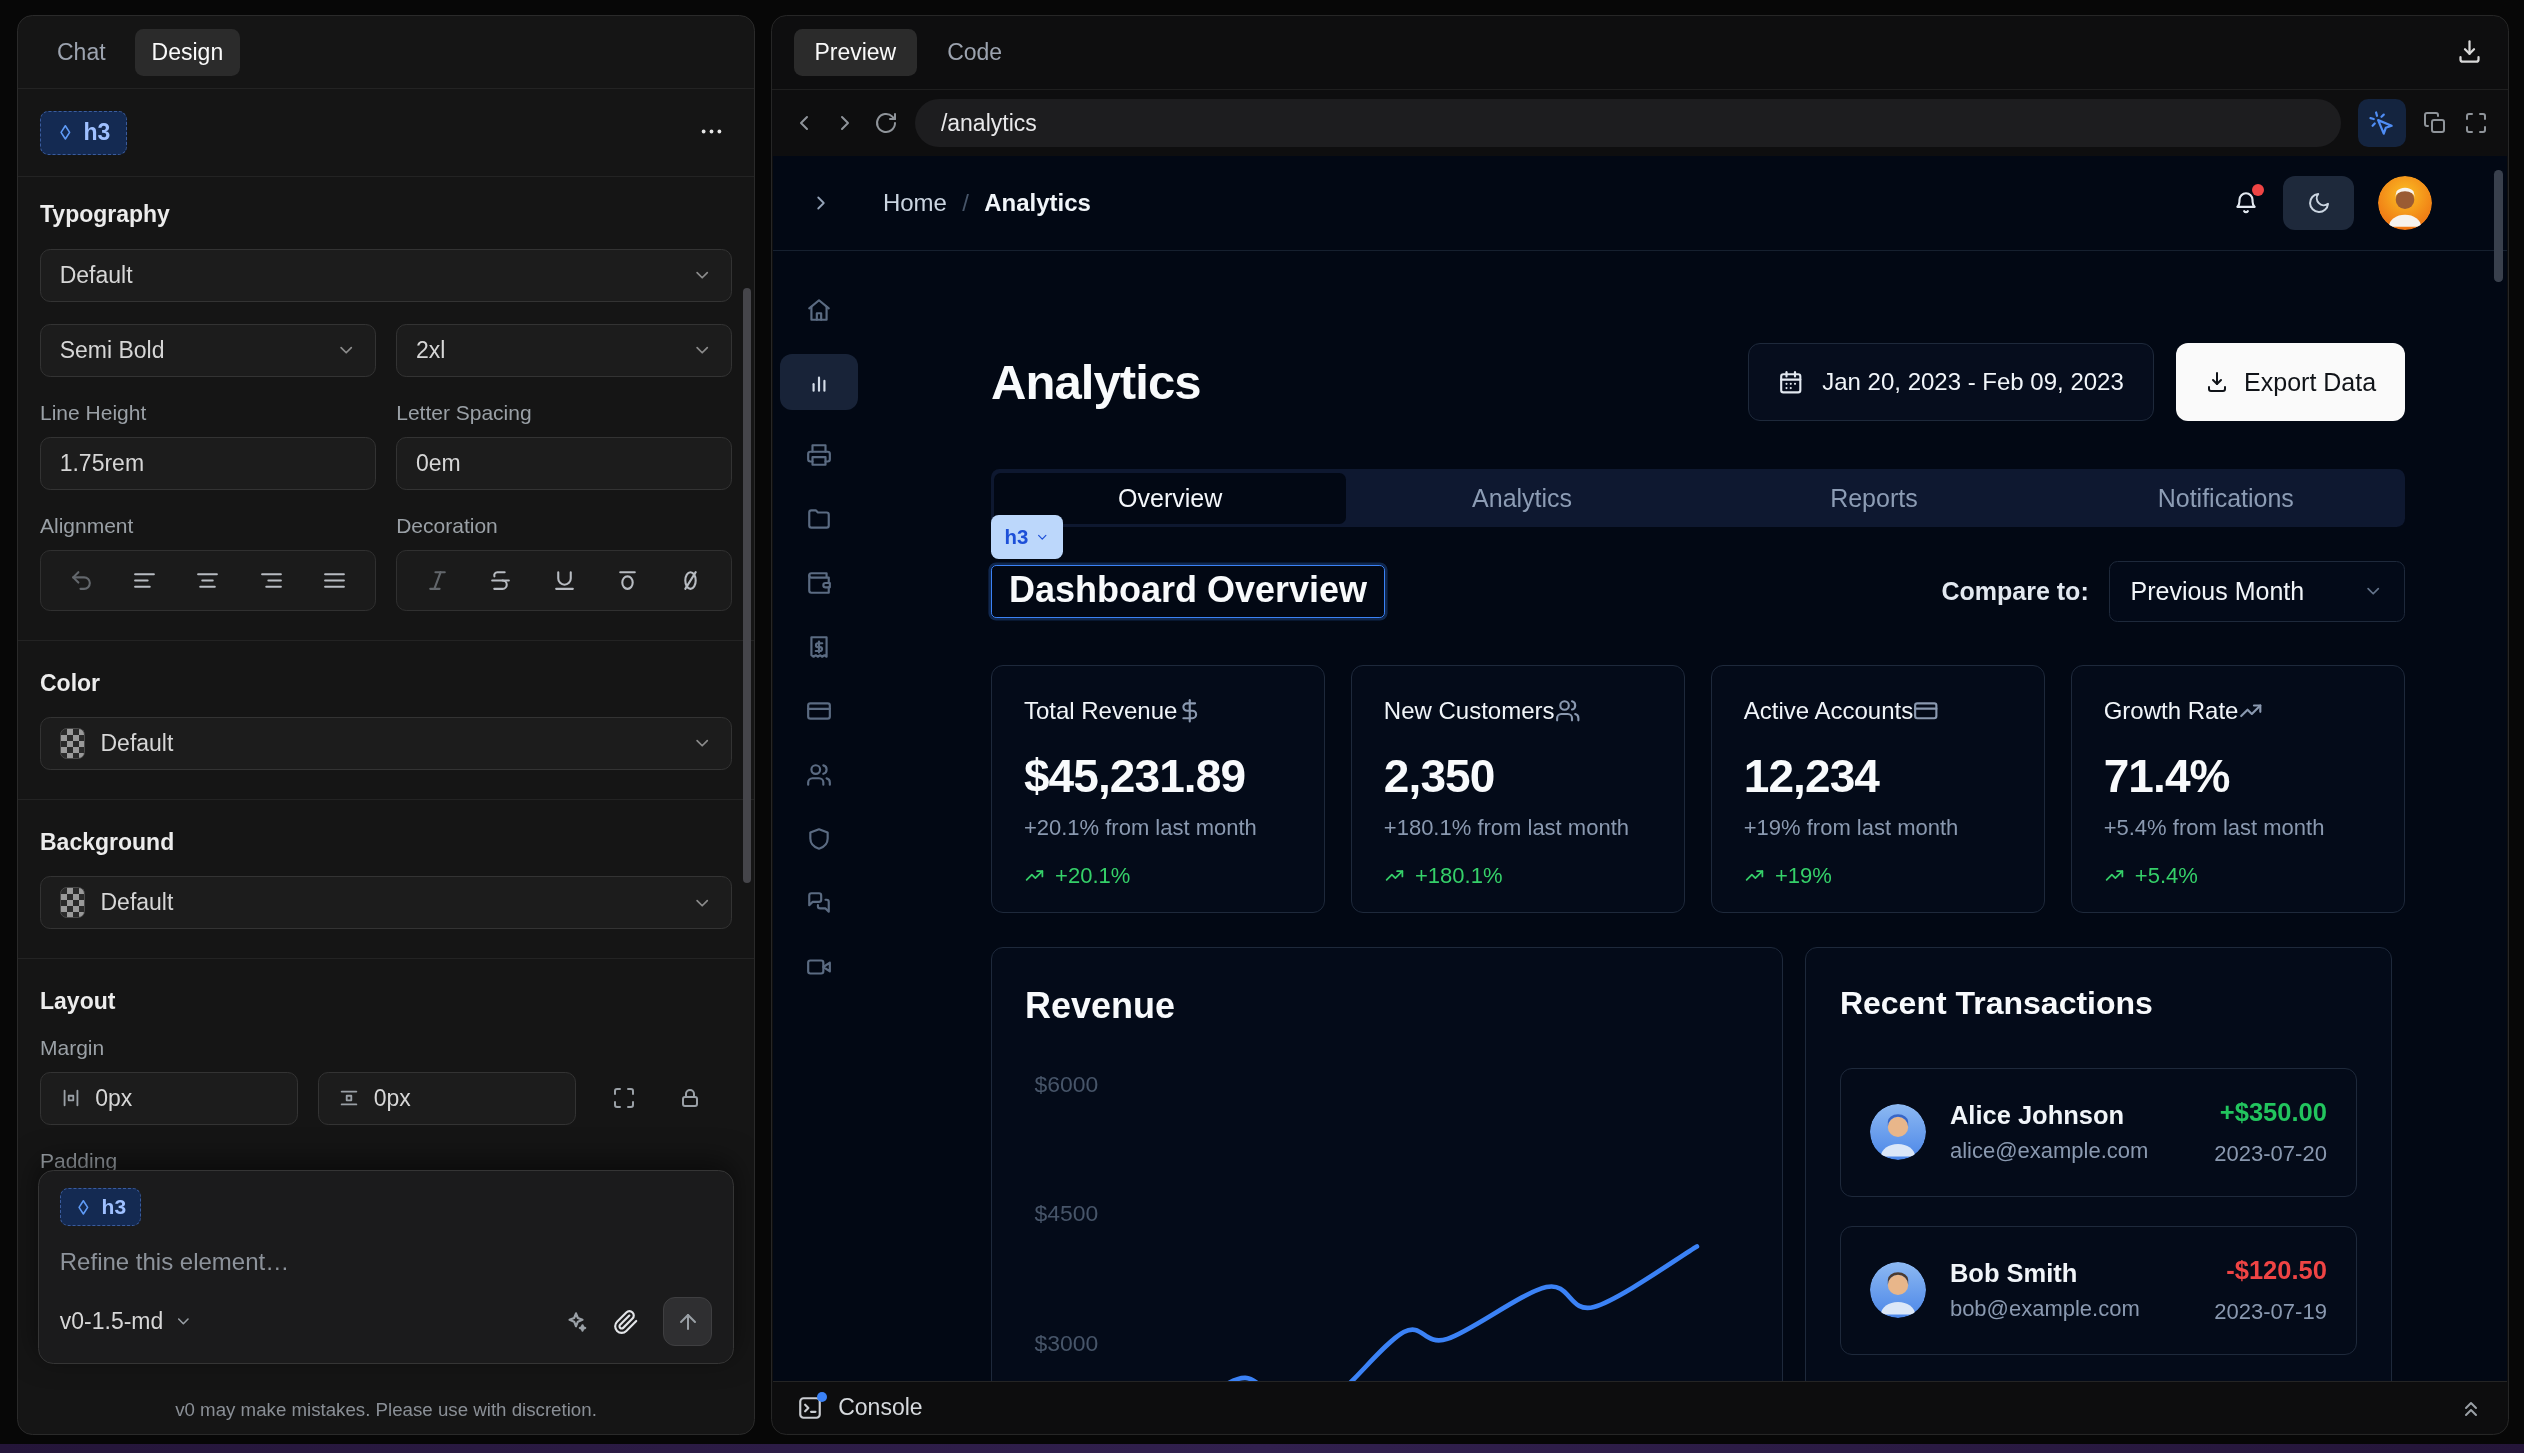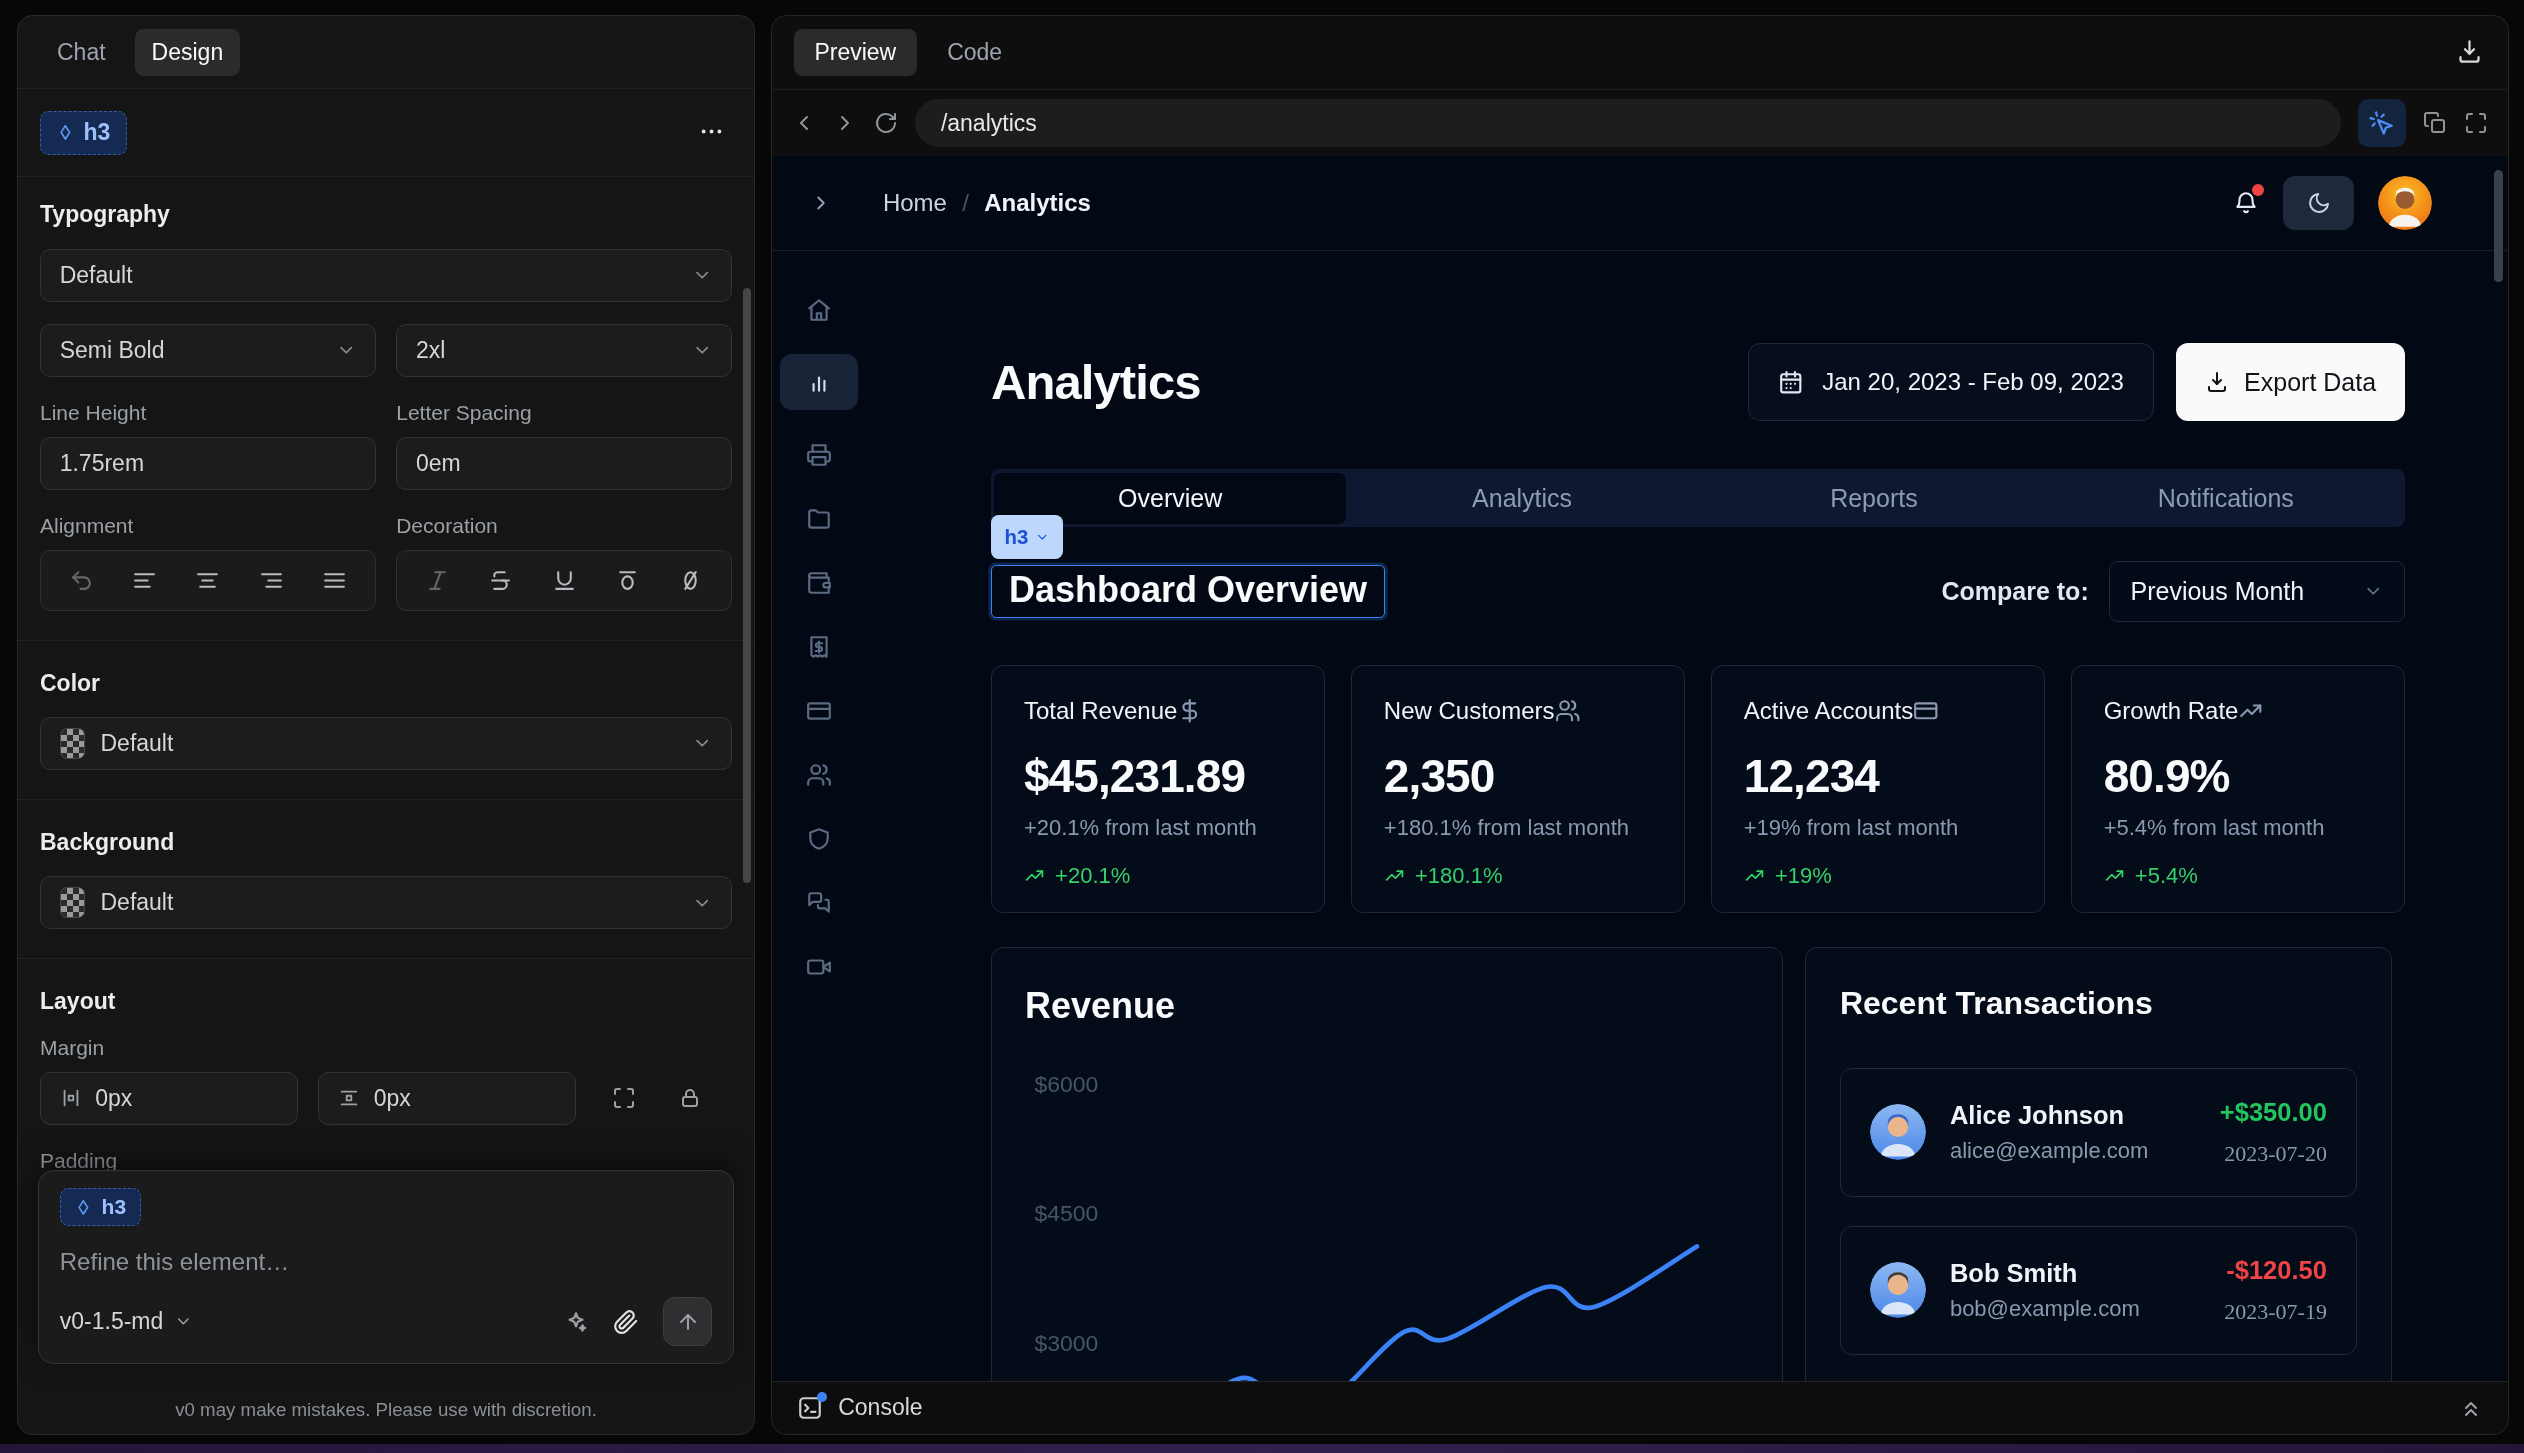--- a/index.html
+++ b/index.html
@@ -156,21 +156,21 @@
   .tx-title{font-size:32px;font-weight:700;color:#f8fafc;}
   .tx-list{margin-top:46px;display:flex;flex-direction:column;gap:29px;}
   .tx-item{height:129px;border:0.9px solid #1e293b;border-radius:12px;display:flex;align-items:center;padding:0 29px;}
   .tx-av{width:56px;height:56px;border-radius:50%;overflow:hidden;margin-right:24px;flex:none;}
   .tx-name{font-size:25.5px;font-weight:600;color:#f1f5f9;}
   .tx-email{font-size:22px;color:#8a99b0;margin-top:7.7px;}
   .tx-right{margin-left:auto;text-align:right;}
   .tx-amount{font-size:25.5px;font-weight:700;}
   .tx-amount.pos{color:#22c55e;}
   .tx-amount.neg{color:#ef4444;}
-  .tx-date{font-size:22px;color:#8a99b0;margin-top:14px;font-family:Liberation Serif, serif;}
+  .tx-date{font-size:22px;color:#8a99b0;margin-top:14px;}
 
   .console-bar{position:absolute;left:0.9px;right:0.9px;bottom:0.9px;height:52px;background:#0d0d0e;
     border-top:0.9px solid #242424;border-radius:0 0 14.5px 14.5px;display:flex;align-items:center;padding:0 24px;}
   .console-ic{position:relative;width:26px;height:26px;color:#c9ccd1;}
   .console-ic::after{content:'';position:absolute;top:-3.4px;right:-4.3px;width:10.2px;height:10.2px;border-radius:50%;background:#3b82f6;}
   .console-label{font-size:23px;color:#d6d9dd;margin-left:15.3px;}
   .console-expand{margin-left:auto;background:none;border:none;color:#9aa0a6;display:flex;cursor:pointer;}
   .console-expand .ic{width:24px;height:24px;}
 </style>
 </head>
@@ -836,21 +836,21 @@
             <div class="stat-card">
     <div class="stat-head">
                 <span class="stat-label">Growth Rate</span>
       <span class="ic">
                   <svg viewBox="0 0 24 24" fill="none" stroke="currentColor" stroke-width="2" stroke-linecap="round" stroke-linejoin="round">
                     <polyline points="3 17 9 11 13 15 21 7"></polyline>
                     <polyline points="15 7 21 7 21 13"></polyline>
                   </svg>
                 </span>
               </div>
-    <div class="stat-value">80.9%</div>
+    <div class="stat-value">71.4%</div>
     <div class="stat-change">+5.4% from last month</div>
     <div class="stat-trend">
       <span class="ic">
                   <svg viewBox="0 0 24 24" fill="none" stroke="currentColor" stroke-width="2" stroke-linecap="round" stroke-linejoin="round">
                     <polyline points="3 17 9 11 13 15 21 7"></polyline>
                     <polyline points="15 7 21 7 21 13"></polyline>
                   </svg>
                 </span>+5.4%</div>
   </div>
           </div>

